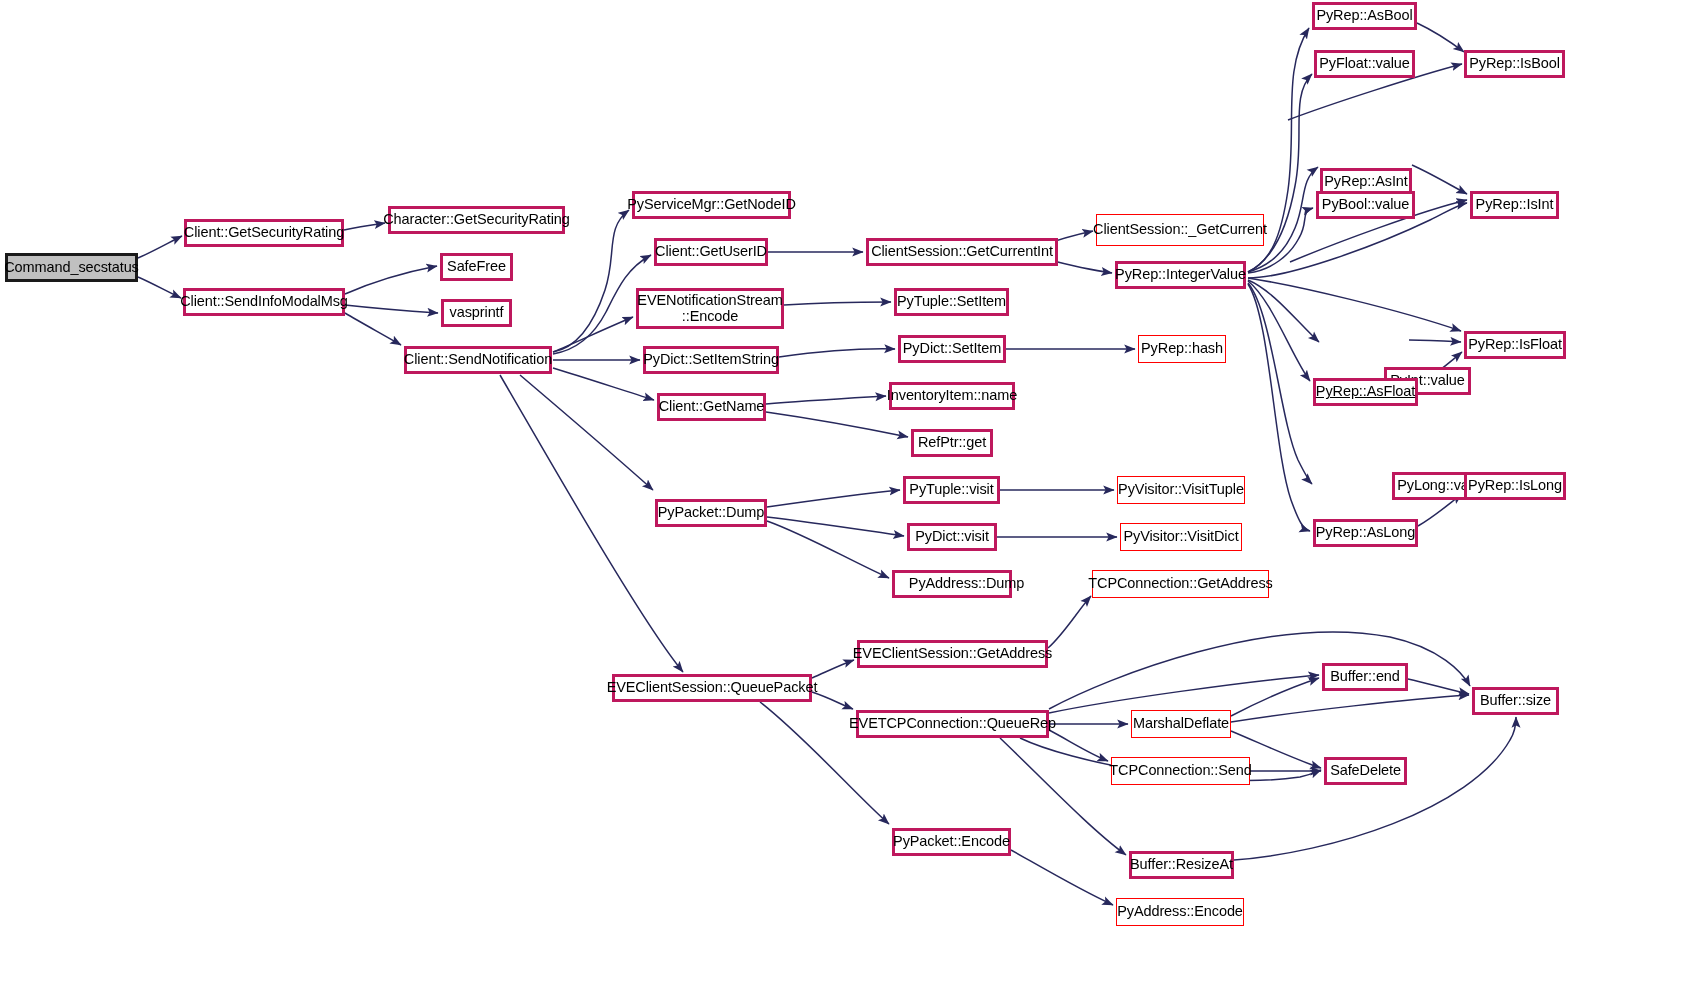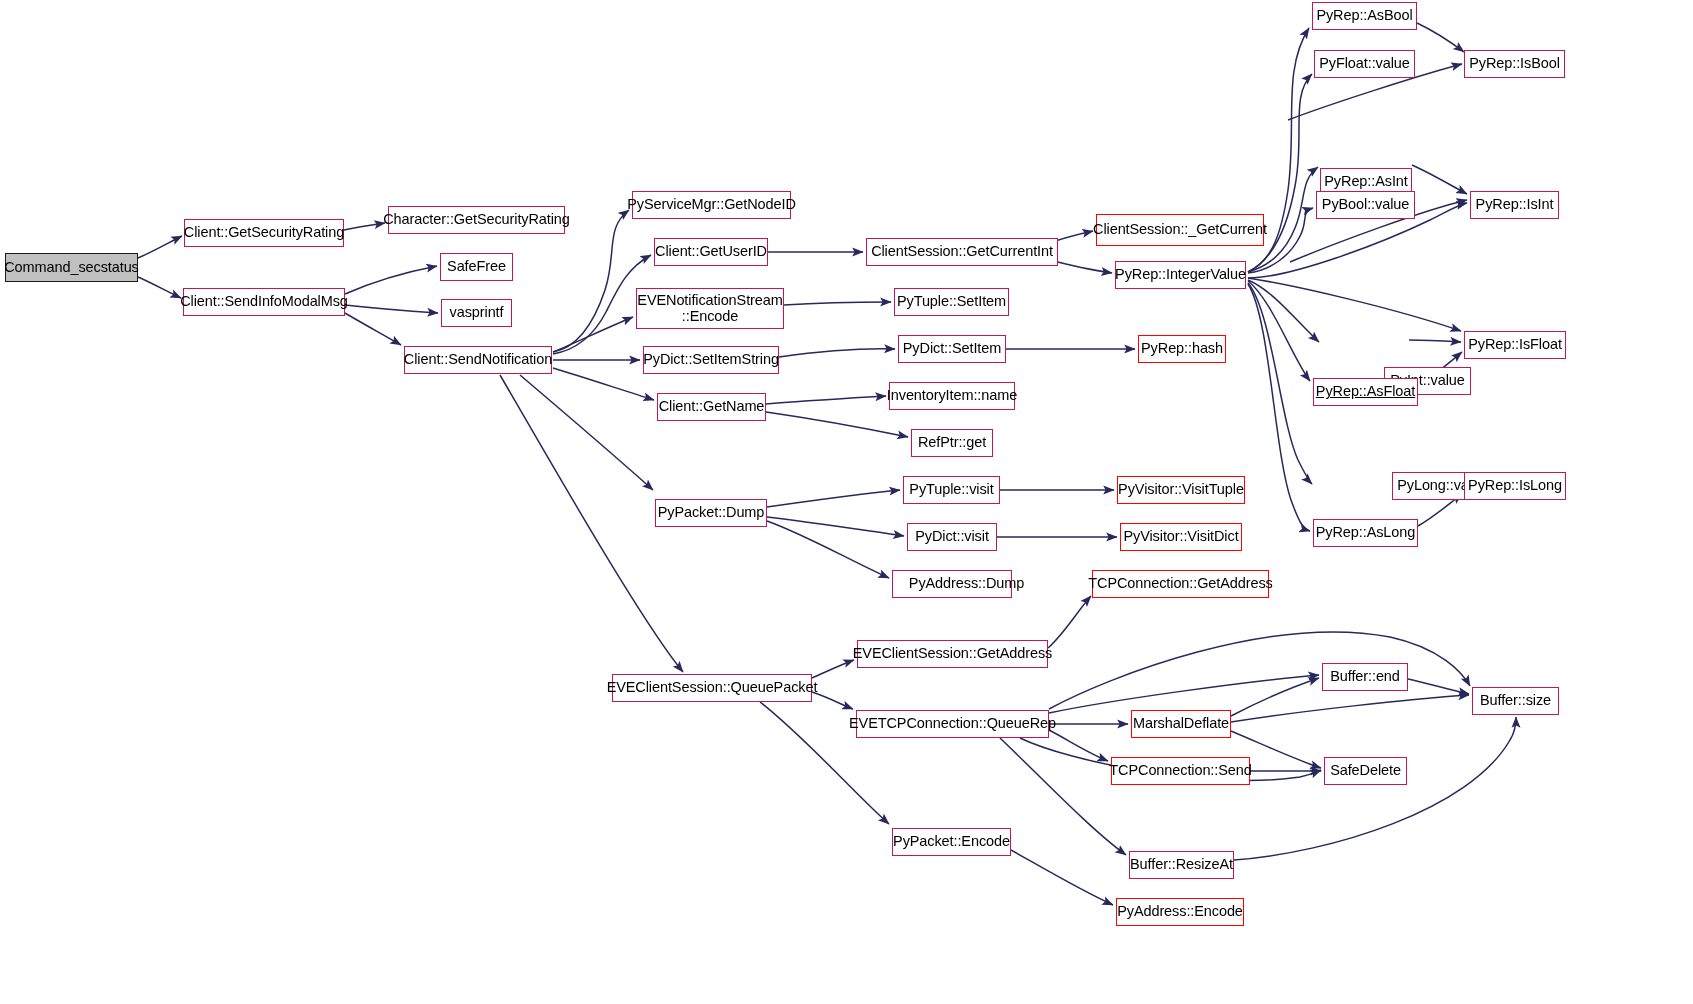--- a/index.html
+++ b/index.html
@@ -27,21 +27,21 @@
     pointer-events: none;
   }
   .node {
     position: absolute;
     box-sizing: border-box;
     display: flex;
     align-items: center;
     justify-content: center;
     text-align: center;
     background: #ffffff;
-    border: 1px solid #be185d;
+    border: 3px solid #be185d;
     color: #000000;
     font-family: "Liberation Sans", sans-serif;
     font-size: 14.5px;
     line-height: 1.06;
     white-space: pre;
     letter-spacing: -0.1px;
     z-index: 5;
   }
   .node.root {
     background: #c0c0c0;

